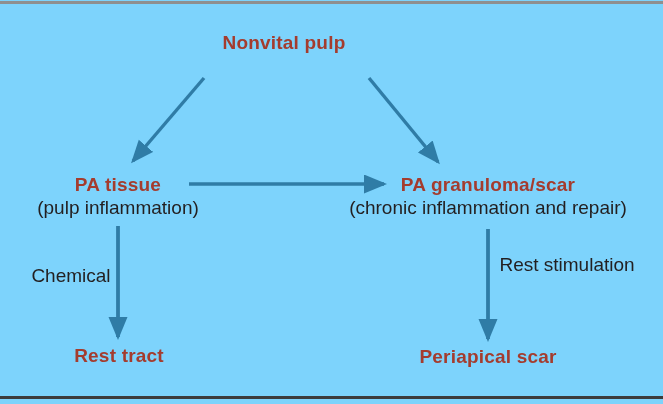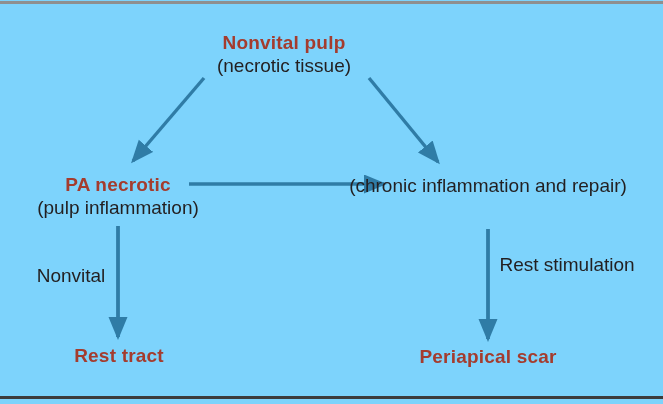--- a/index.html
+++ b/index.html
@@ -34,34 +34,34 @@
     </defs>
     <line x1="204" y1="78" x2="133" y2="161" stroke="#2f7ca6" stroke-width="3.4" marker-end="url(#ah)"></line>
     <line x1="369" y1="78" x2="438" y2="162" stroke="#2f7ca6" stroke-width="3.4" marker-end="url(#ah)"></line>
     <line x1="189" y1="184" x2="384" y2="184" stroke="#2f7ca6" stroke-width="3.4" marker-end="url(#ah)"></line>
     <line x1="118" y1="226" x2="118" y2="337" stroke="#2f7ca6" stroke-width="3.8" marker-end="url(#ah)"></line>
     <line x1="488" y1="229" x2="488" y2="339" stroke="#2f7ca6" stroke-width="3.8" marker-end="url(#ah)"></line>
   </svg>
 
   <div class="node" style="left:284px;top:32px">
     <div class="title">Nonvital pulp</div>
-    <div class="subtitle">(necrotic tissue)</div>
   </div>
 
 
   <div class="node" style="left:118px;top:174px">
-    <div class="title">PA necrotic</div>
+    <div class="title">PA tissue</div>
     <div class="subtitle">(pulp inflammation)</div>
   </div>
 
   <div class="node" style="left:488px;top:174px">
+    <div class="title">PA granuloma/scar</div>
     <div class="subtitle">(chronic inflammation and repair)</div>
   </div>
 
-  <div class="edge-label" style="left:71px;top:265px">Nonvital</div>
+  <div class="edge-label" style="left:71px;top:265px">Chemical</div>
 
   <div class="edge-label" style="left:567px;top:254px">Rest stimulation</div>
 
   <div class="node" style="left:119px;top:345px">
     <div class="title">Rest tract</div>
   </div>
 
   <div class="node" style="left:488px;top:346px">
     <div class="title">Periapical scar</div>
   </div>

